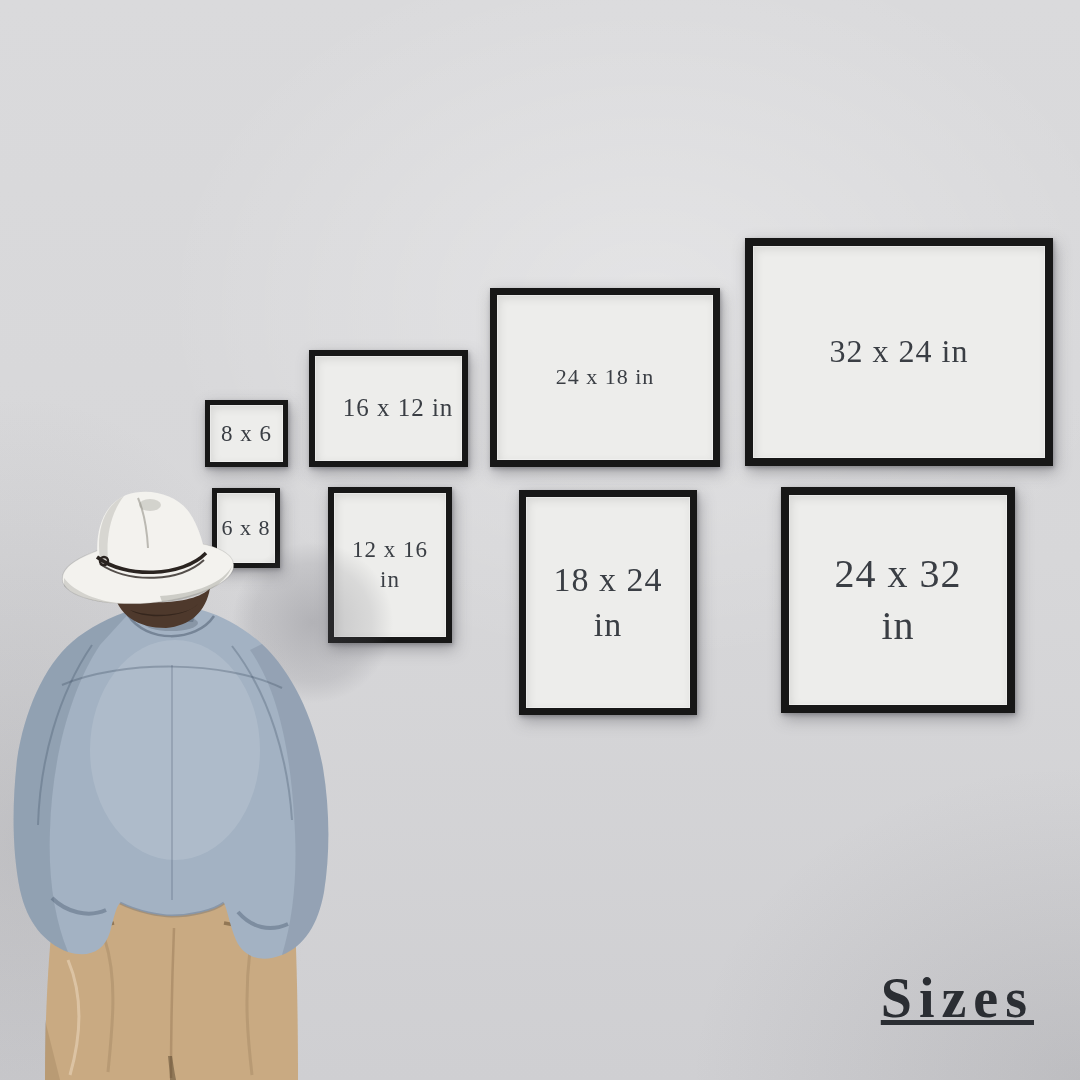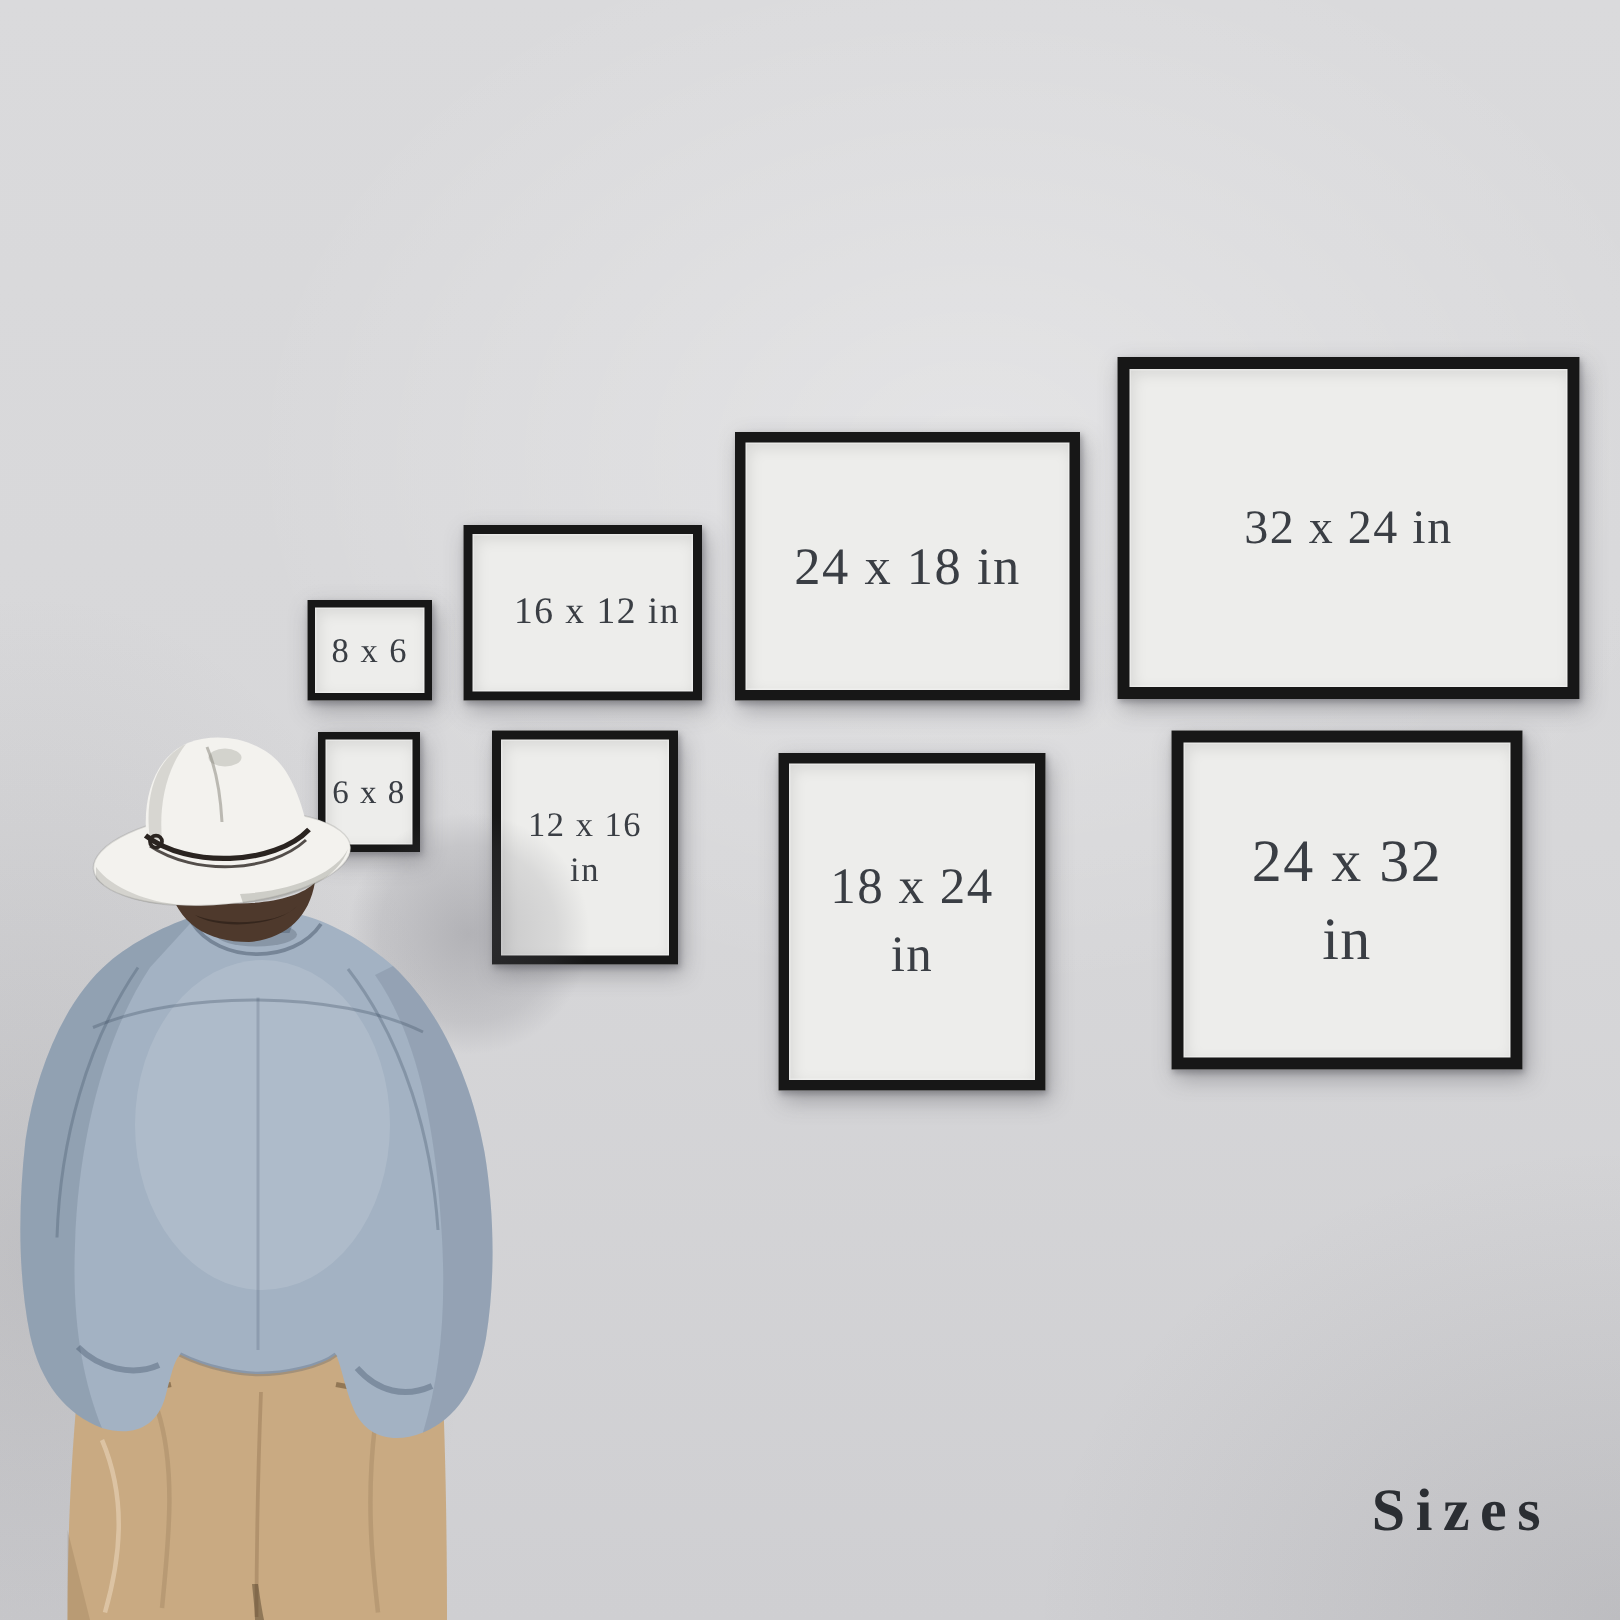--- a/index.html
+++ b/index.html
@@ -25,34 +25,35 @@
   }
   .label{
     color:var(--label,#3a3e44);text-align:center;line-height:1.3;
     letter-spacing:1px;
   }
   .label .line{display:block;}
   .f1{left:205px;top:400px;width:83px;height:67px;border-width:5px;font-size:23px;}
   .f2{left:212px;top:488px;width:68px;height:80px;border-width:5px;font-size:22px;}
   .f3{left:309px;top:350px;width:159px;height:117px;border-width:6px;font-size:25px;padding-left:19px;}
   .f4{left:328px;top:487px;width:124px;height:156px;border-width:6px;font-size:23px;}
-  .f5{left:490px;top:288px;width:230px;height:179px;border-width:7px;font-size:35px;}
-  .f6{left:519px;top:490px;width:178px;height:225px;border-width:7px;font-size:34px;margin-top:12px;}
+  .f5{left:490px;top:288px;width:230px;height:179px;border-width:7px;font-size:22px;}
+  .f6{left:519px;top:490px;width:178px;height:225px;border-width:7px;font-size:34px;}
   .f7{left:745px;top:238px;width:308px;height:228px;border-width:8px;font-size:32px;letter-spacing:2px;}
   .f8{left:781px;top:487px;width:234px;height:226px;border-width:8px;font-size:40px;letter-spacing:2px;}
   #head-shadow{
     position:absolute;left:205px;top:515px;width:215px;height:215px;z-index:3;
     background:radial-gradient(closest-side, rgba(95,95,104,.30), rgba(95,95,104,.14) 55%, rgba(95,95,104,0) 75%);
     pointer-events:none;
   }
   #man{position:absolute;left:0;top:460px;width:340px;height:620px;z-index:4;}
   #caption{
     position:absolute;right:46px;bottom:50px;z-index:5;
-    font-size:40px;font-weight:bold;letter-spacing:7px;
+    font-size:56px;font-weight:bold;letter-spacing:7px;
     color:var(--caption,#2b2e33);
+    text-decoration:underline;
   }
 </style>
 </head>
 <body>
 
 <div id="stage">
 
   <div class="frame f1">
     <div class="label">
       <span class="line">8 x 6</span>

